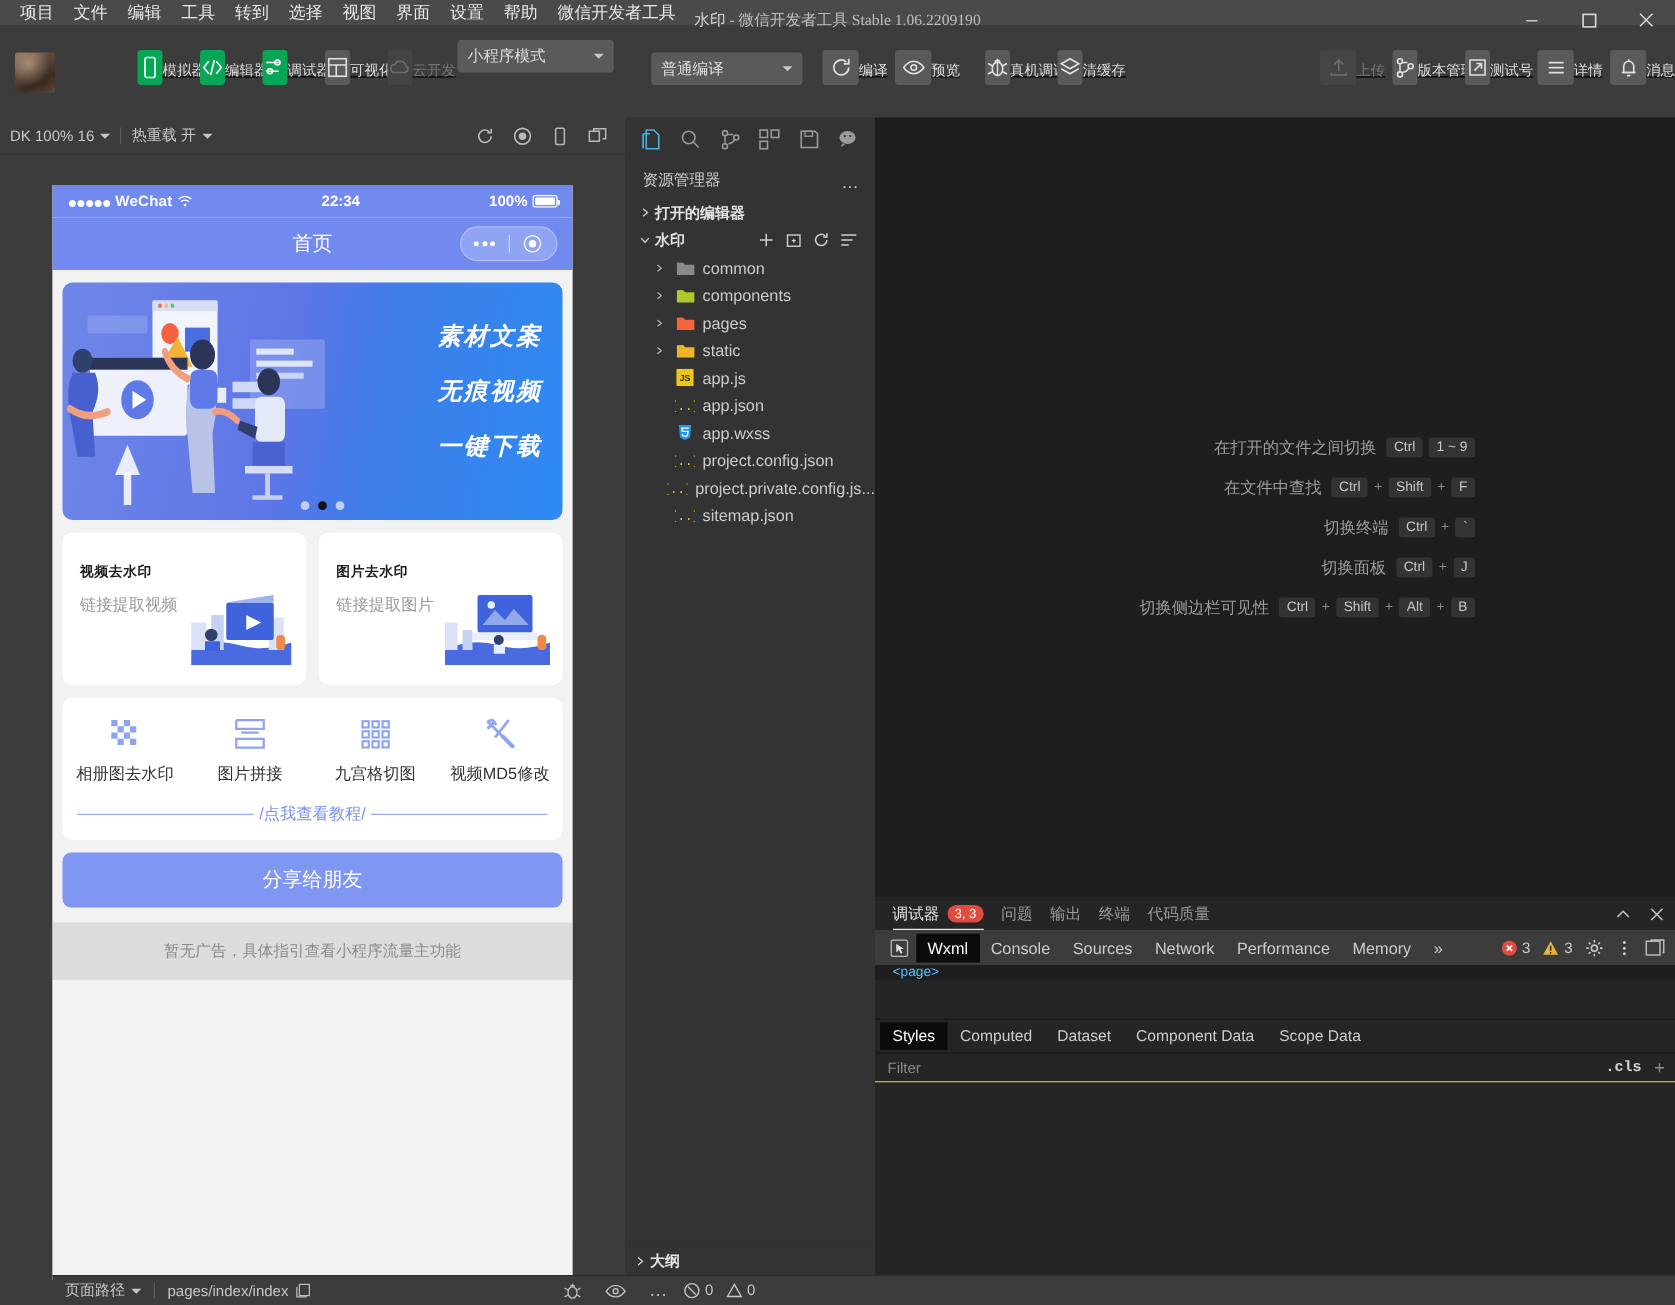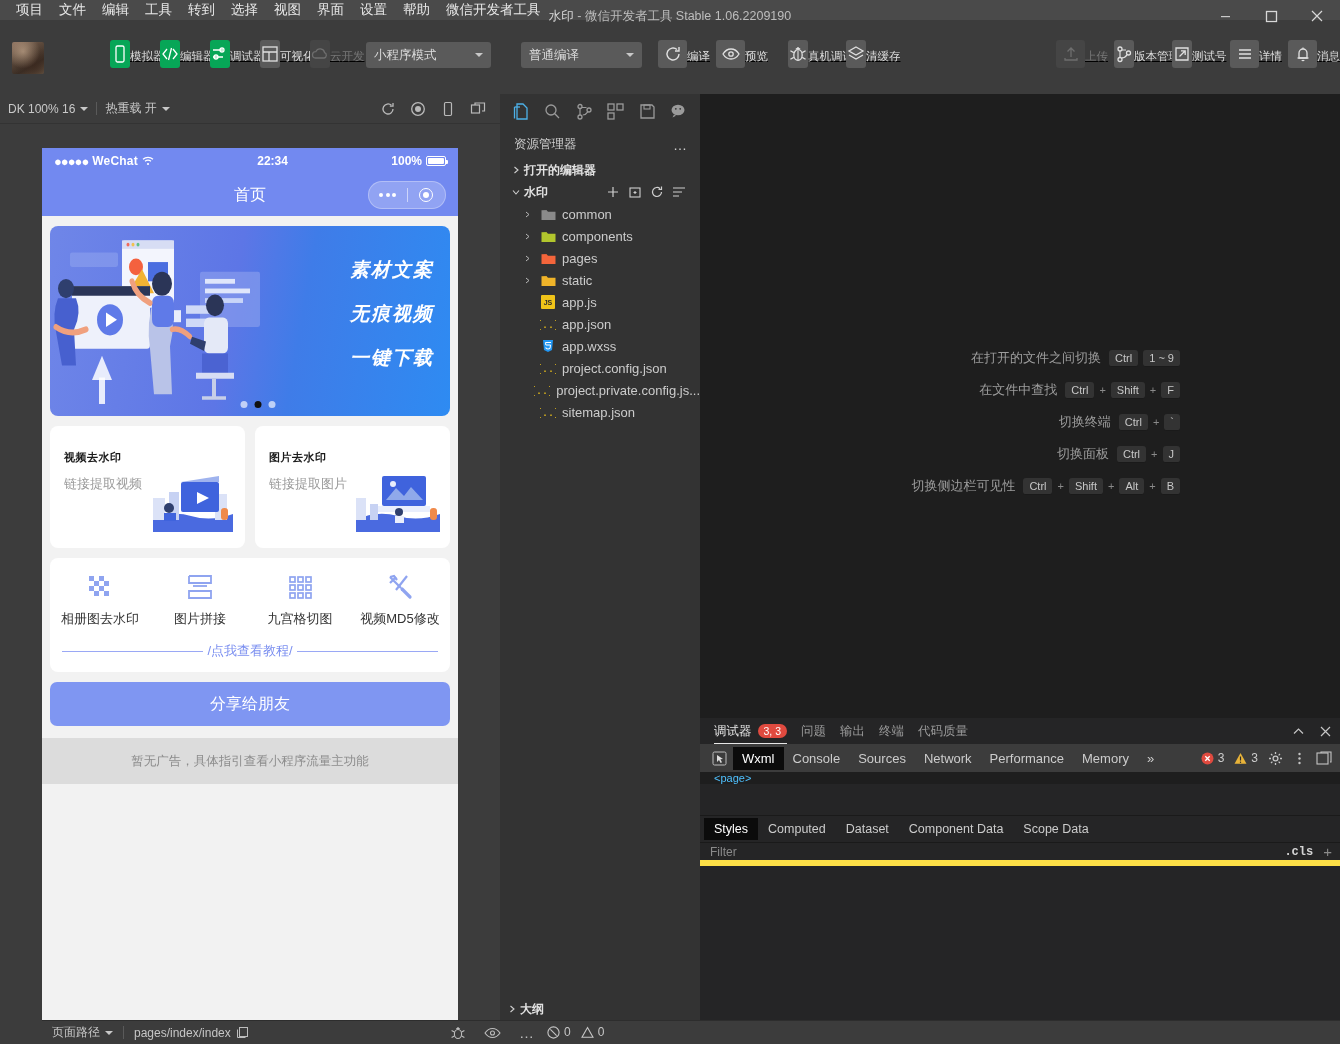--- a/index.html
+++ b/index.html
@@ -8,21 +8,21 @@
     background: #3c3c3c;
     font-family: "Liberation Sans", "DejaVu Sans", sans-serif;
     overflow: hidden;
     -webkit-font-smoothing: antialiased;
   }
   .app { position: relative; width: 1340px; height: 1044px; background: #3c3c3c; }
 
   
   .titlebar {
     position: absolute; left: 0; top: 0; width: 1340px; height: 20px;
-    background: #4a4a4a; display: flex; align-items: center;
+    background: #4a4a4a; display: flex; align-items: center; font-family: Liberation Serif, serif;
   }
   .menu { display: flex; align-items: center; padding-left: 8px; gap: 0; }
   .menu-item {
     color: #e8e8e8; font-size: 13.5px; padding: 4px 8px; cursor: default;
     white-space: nowrap; line-height: 18px;
   }
   .title-center {
     position: absolute; left: 0; right: 0; top: 0; height: 32px;
     display: flex; align-items: center; justify-content: center;
     pointer-events: none;
@@ -166,21 +166,21 @@
   .devbar { height:28px; background:#3c3c3c; display:flex; align-items:center; padding-left:6px; gap:0; }
   .devtab { color:#cccccc; font-size:13px; padding:4px 9px; cursor:default;text-align:center; }
   .devtab.active { background:#0b0b0b; color:#fff; }
   .dev-right { margin-left:auto; display:flex; align-items:center; gap:10px; padding-right:8px; }
   .errcount { display:flex; align-items:center; gap:4px; color:#ccc; font-size:12px; }
   .codestrip { height:12px; background:#1e1e1e; color:#4fc1ff; font-size:11px; padding-left:14px; overflow:hidden; }
   .greysep { height:32px; background:#252526; border-bottom:1px solid #1a1a1a;}
   .stabs { height:26px; background:#252526; display:flex; align-items:center; padding-left:4px; }
   .stab { color:#ccc; font-size:12.5px; padding:4px 10px; cursor:default; }
   .stab.active { background:#0b0b0b; color:#fff; }
-  .filterbar { height:24px; background:#252526; display:flex; align-items:center; padding:0 8px 0 10px; border-top:1px solid #1a1a1a; border-bottom:6px solid #fde047;}
+  .filterbar { height:24px; background:#252526; display:flex; align-items:center; padding:0 8px 0 10px; border-top:1px solid #1a1a1a; border-bottom:1px solid #fde047;}
   .filterbar .fi { color:#8a8a8a; font-size:12px; flex:1;}
   .filterbar .cls { color:#d4d4d4; font-size:12px; font-family:"Liberation Mono",monospace; font-weight:bold;}
   .filterbar .plusi { color:#8a8a8a; font-size:15px; margin-left:10px;}
   .stylesbody { background:#252526; height:190px; }
 
   
   .statusbarbottom {
     position:absolute; left:0; bottom:0; width:1340px; height:24px; background:#3c3c3c;
     display:flex; align-items:center; border-top:1px solid #2d2d2d;margin-left:42px;
   }
@@ -274,21 +274,21 @@
         </div>
         <div class="tbtn dim" style="margin-left: 6px;">
           <div class="box">
             <svg width="20" height="20" viewBox="0 0 20 20">
               <path d="M5.5 14a3.2 3.2 0 0 1 .4-6.4 4.6 4.6 0 0 1 8.7 1.1A2.8 2.8 0 0 1 14.2 14z" fill="none" stroke="#6e6e6e" stroke-width="1.3"></path>
             </svg>
           </div>
           <div class="lbl">云开发</div>
         </div>
       </div>
-    <div class="select" style="width:150px; margin-left:12px; margin-top:10px;">
+    <div class="select" style="width:150px; margin-left:12px; ">
       <span>小程序模式</span>
       <span class="caret"></span>
     </div>
     <div class="select" style="width:145px; margin-left:30px; margin-top:10px;">
       <span>普通编译</span>
       <span class="caret"></span>
     </div>
     <div class="tgroup" style="margin-left:4px; margin-top:8px;" id="mid-tools">
         <div class="tbtn" style="margin-left: 12px; width: 52px;">
           <div class="box" style="width: 48px;">

